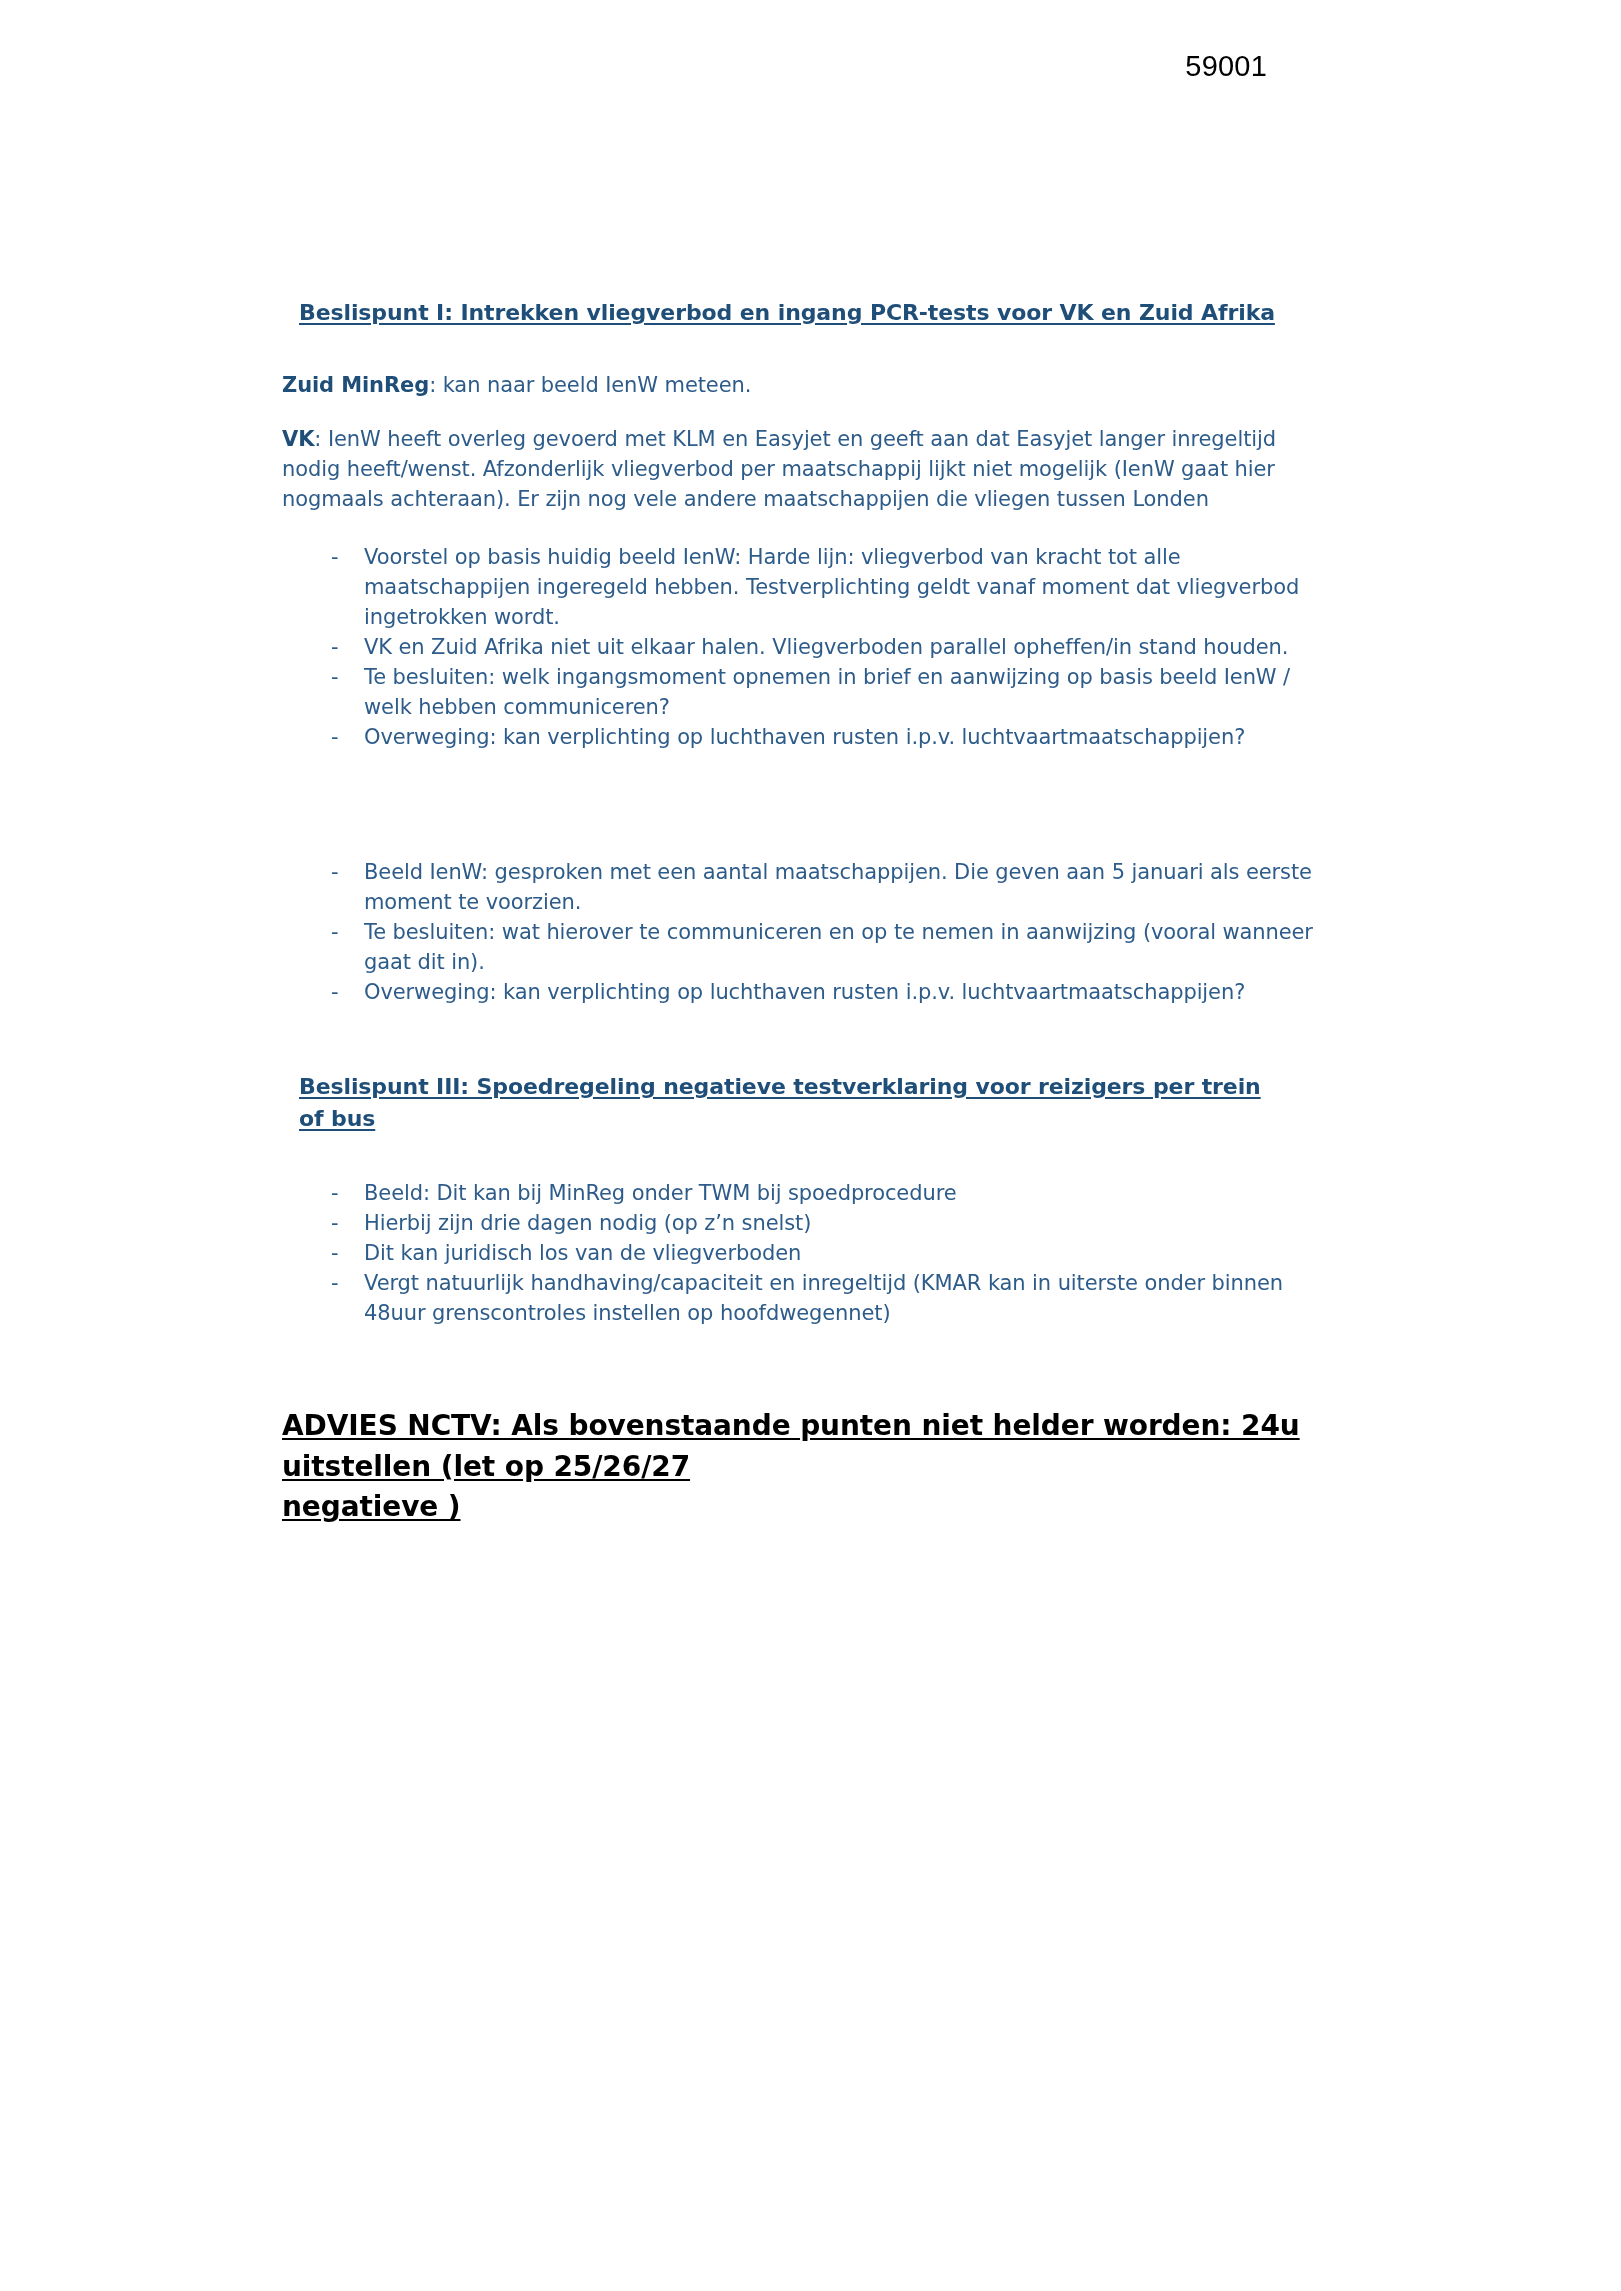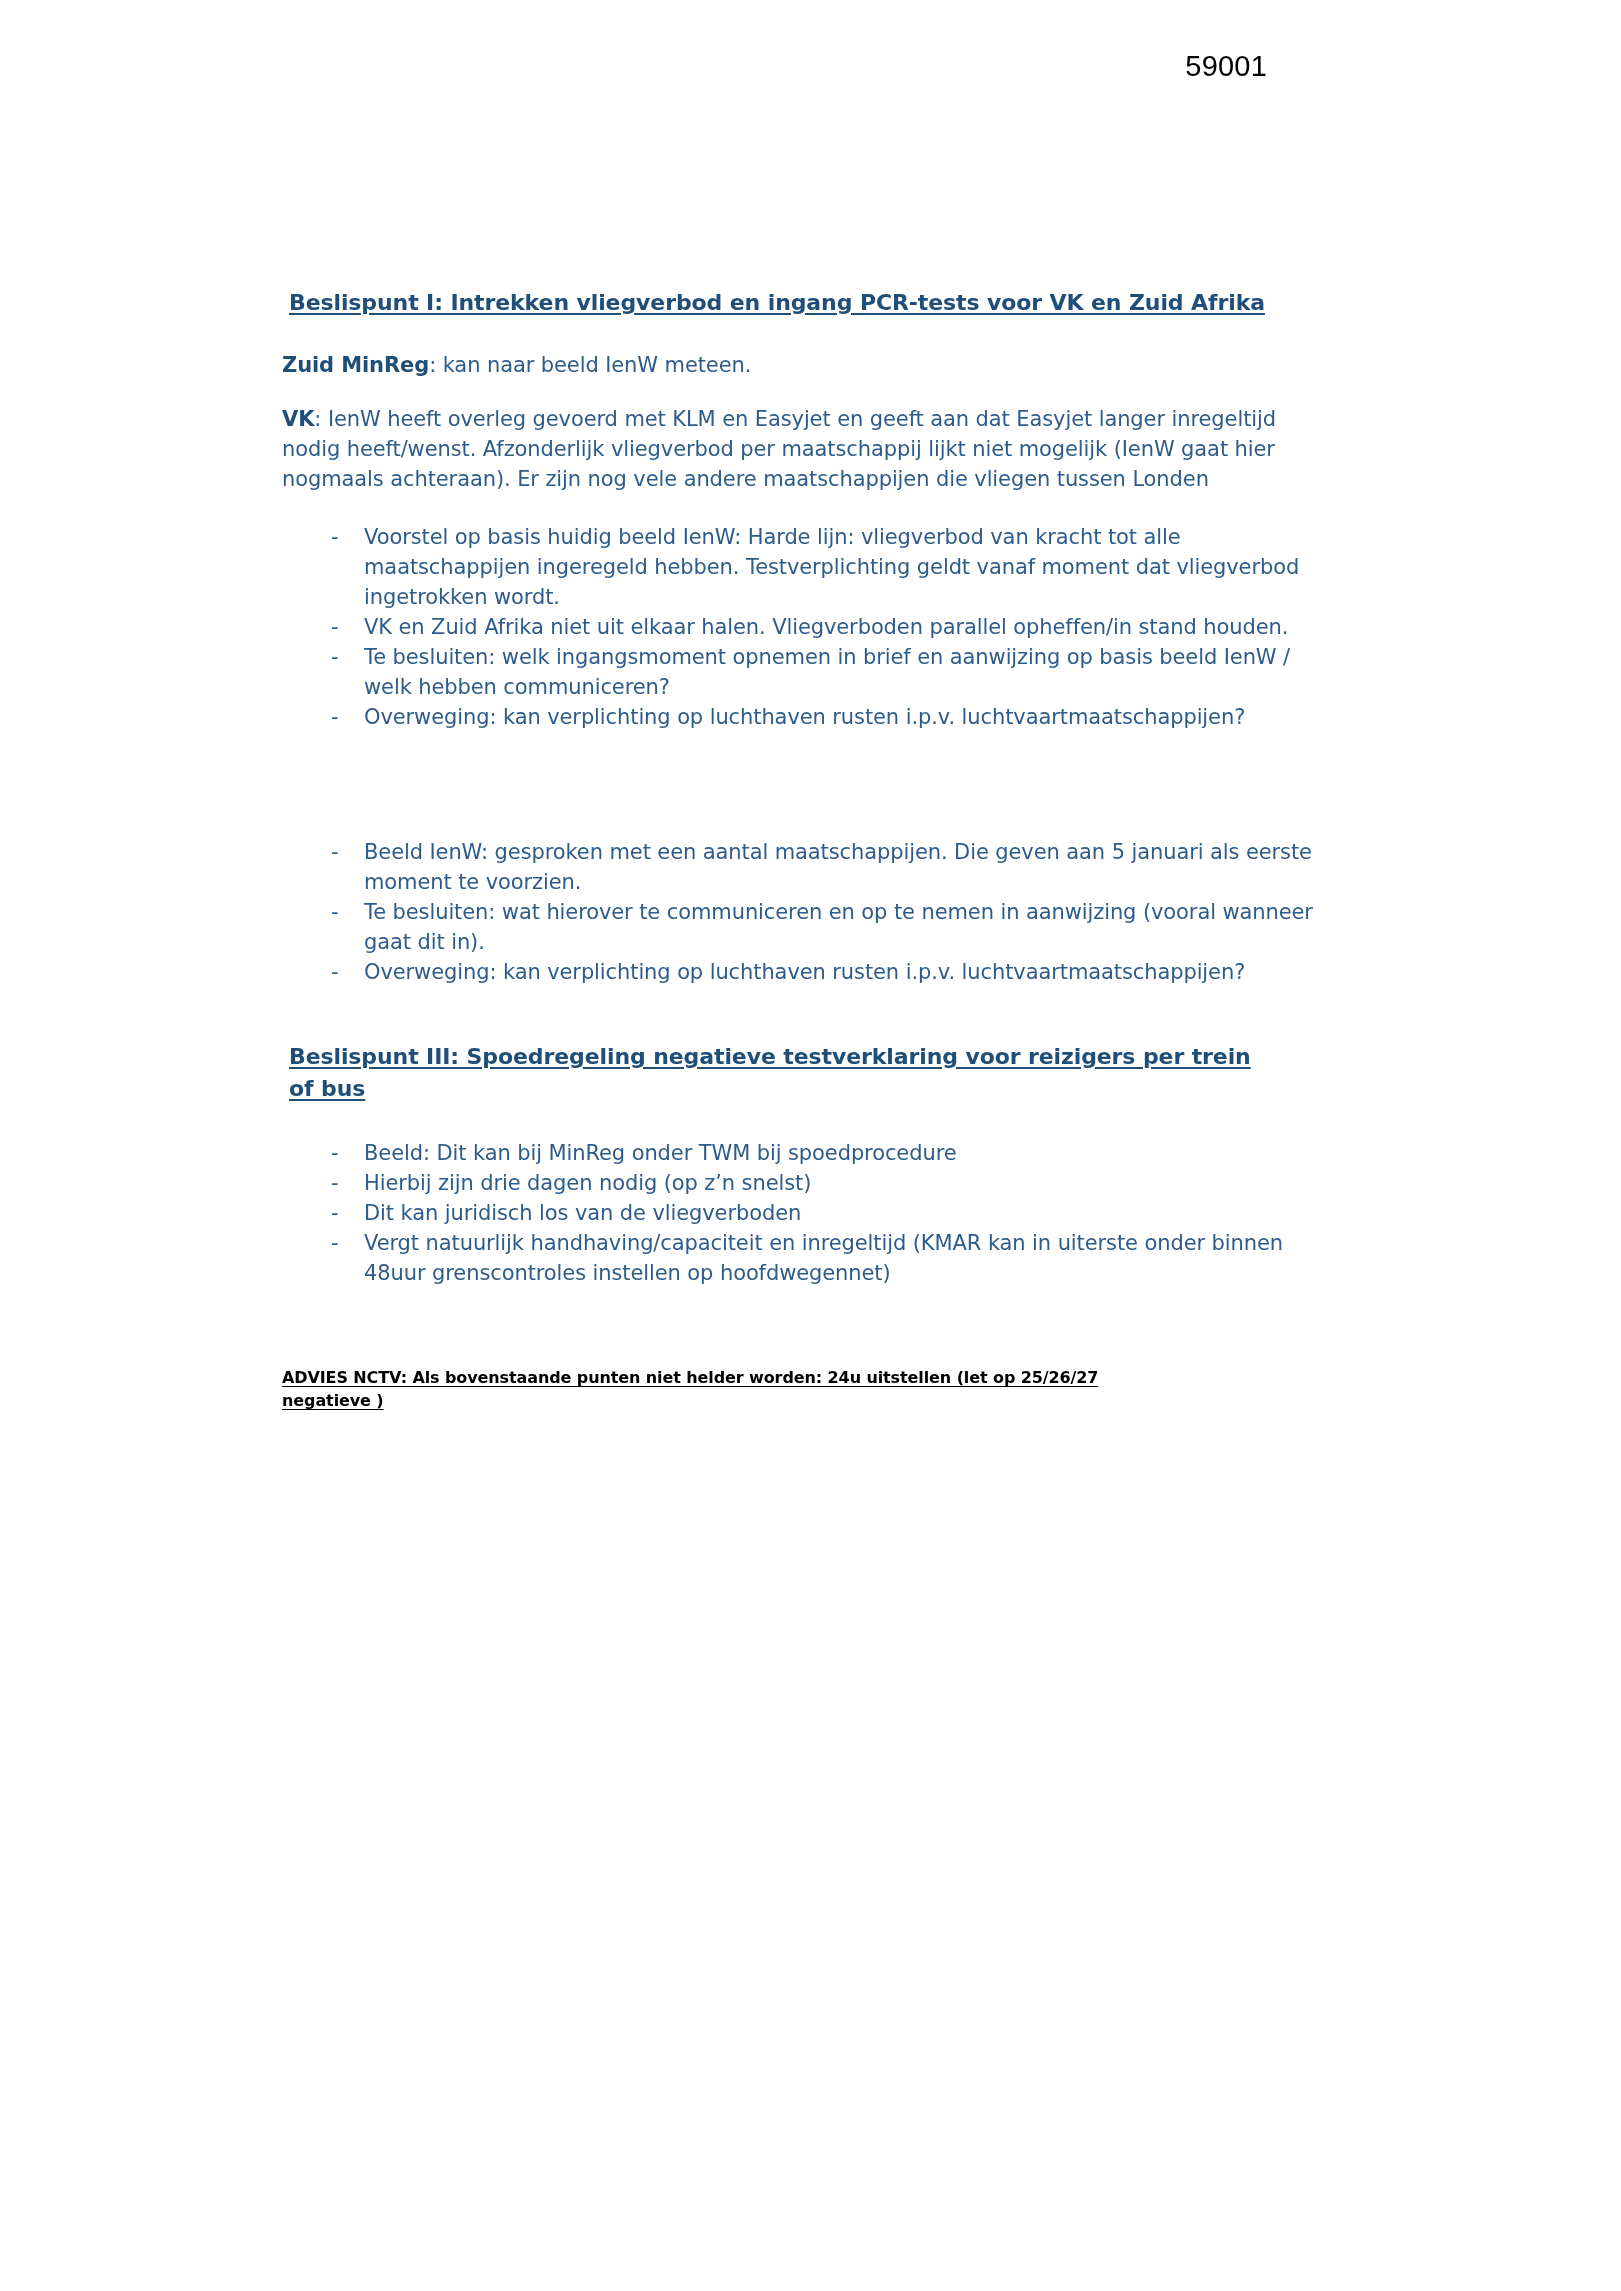--- a/index.html
+++ b/index.html
@@ -41,31 +41,31 @@
     width: 1054px;
   }
 
   
   .heading {
     font-family: "DejaVu Sans", "Liberation Sans", sans-serif;
     font-size: 22px;
     font-weight: bold;
     color: #1F4E79;
     line-height: 1.42;
-    margin: 7px;
+    margin: 17px;
     letter-spacing: -0.1px;
   }
   .heading .u {
     text-decoration: underline;
     text-underline-offset: 2.9px;
   }
 
   .heading-advies {
     font-family: "DejaVu Sans", "Liberation Sans", sans-serif;
-    font-size: 16px;
+    font-size: 28px;
     font-weight: bold;
     color: #000000;
     line-height: 1.45;
     margin: 0;
     letter-spacing: -0.1px;
   }
   .heading-advies .u {
     text-decoration: underline;
     text-underline-offset: 2.9px;
   }

